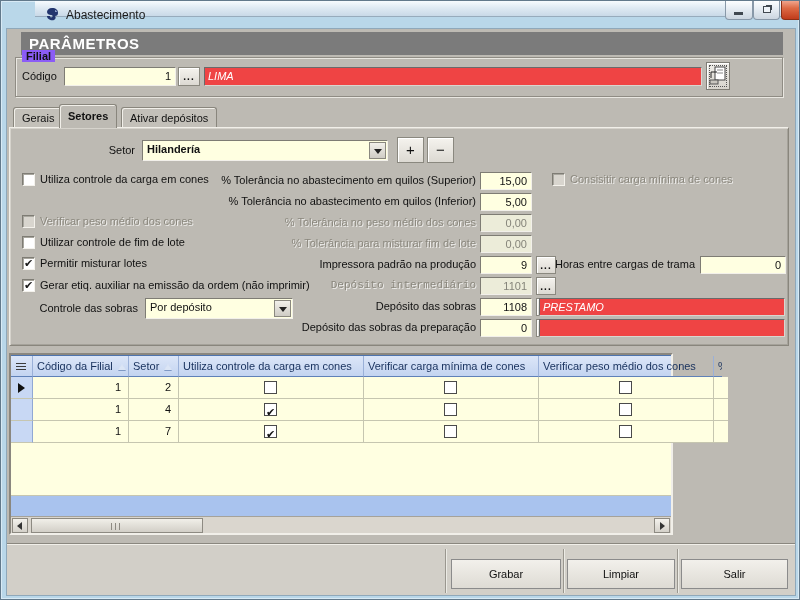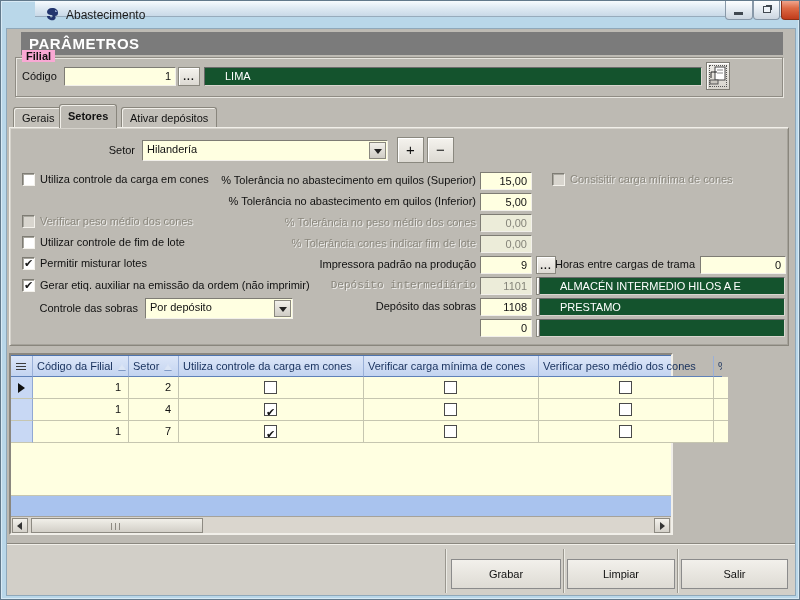--- a/index.html
+++ b/index.html
@@ -20,29 +20,29 @@
   .glyph-max{position:absolute;left:50%;top:5px;width:8px;height:7px;margin-left:-4px;border:1px solid #404850;background:#eef3f8;box-shadow:2px -2px 0 -1px #404850;}
   .glyph-close{position:absolute;width:100%;text-align:center;top:2px;color:#fff;font-size:11px;font-weight:bold;text-shadow:0 1px 1px #7c2410;}
   
   .client{position:absolute;left:6px;top:28px;width:788px;height:566px;background:#bdbab3;
           box-shadow:0 0 0 1px #8fa8ba;font-size:11px;color:#111;}
   .params-bar{position:absolute;left:14px;top:3px;width:762px;height:23px;background:#7b7b7b;
               color:#fff;font-weight:bold;font-size:15px;letter-spacing:.5px;line-height:23px;padding-left:8px;}
   
   .groupbox{position:absolute;border:1px solid #8f8c84;box-shadow:inset 1px 1px 0 #e9e7e1,1px 1px 0 #e9e7e1;}
   .filial-group{left:8px;top:28px;width:768px;height:40px;}
-  .group-legend{position:absolute;left:6px;top:-8px;background:#f9a8d4;padding:0 4px;font-weight:bold;}
+  .group-legend{position:absolute;left:6px;top:-8px;background:#8b5cf6;padding:0 4px;font-weight:bold;}
   .lbl{position:absolute;white-space:nowrap;}
   
   .field{position:absolute;background:#ffffe1;border:1px solid #7e7c74;border-bottom-color:#f2f0ea;border-right-color:#f2f0ea;
          padding:0 4px;line-height:17px;font-size:11px;}
   .field.num{text-align:right;}
   .field.disabled{background:#ececd9;color:#85847a;}
-  .grayfield{position:absolute;background:#14532d;color:#fff;border:1px solid #6a6a6a;border-bottom-color:#d9d6cf;border-right-color:#d9d6cf;
-             padding:0 20px;line-height:16px;white-space:nowrap;overflow:hidden;}
+  .grayfield{position:absolute;background:#ef4444;color:#fff;border:1px solid #6a6a6a;border-bottom-color:#d9d6cf;border-right-color:#d9d6cf;
+             padding:0 3px;line-height:16px;white-space:nowrap;overflow:hidden;font-style:italic;}
   .pushbtn{position:absolute;background:linear-gradient(#f5f3ee,#dcd9d2);border:1px solid #8a887f;
            box-shadow:inset 1px 1px 0 #ffffff;text-align:center;cursor:default;}
   .dots{font-weight:bold;letter-spacing:1px;font-size:10px;line-height:14px;display:block;margin-top:2px;}
   
   .combo{position:absolute;background:#ffffe1;border:1px solid #7e7c74;border-bottom-color:#f2f0ea;border-right-color:#f2f0ea;}
   .combo .val{position:absolute;left:4px;top:2px;white-space:nowrap;}
   .combo .arrow{position:absolute;right:1px;top:1px;bottom:1px;width:17px;background:linear-gradient(#f2f0ea,#cfccc5);
                 border:1px solid #8a887f;}
   .combo .arrow i{position:absolute;left:50%;top:50%;margin:-2px 0 0 -4px;border-left:4px solid transparent;
                   border-right:4px solid transparent;border-top:5px solid #222;}
@@ -160,21 +160,21 @@
       </div>
     </div>
 
     <div class="tab" style="left:6px;top:78px;z-index:0;"><span>Gerais</span></div>
     <div class="tab active" style="left:52px;top:75px;"><span style="line-height:23px;">Setores</span></div>
     <div class="tab" style="left:114px;top:78px;z-index:0;"><span>Ativar depósitos</span></div>
 
     <div class="tabpanel">
 
       <span class="rlabel" style="left:30px;top:16px;width:95px;">Setor</span>
-      <div class="combo" style="left:132px;top:12px;width:246px;height:21px;">
+      <div class="combo" style="left:132px;top:12px;width:246px;height:21px;font-weight:bold;">
         <span class="val">Hilandería</span>
         <span class="arrow">
             <i></i>
           </span>
       </div>
       <div class="pushbtn" style="left:387px;top:9px;width:27px;height:26px;font-size:15px;line-height:24px;"><span>+</span></div>
       <div class="pushbtn" style="left:417px;top:9px;width:27px;height:26px;font-size:15px;line-height:24px;"><span>−</span></div>
 
       <div class="cb" style="left:12px;top:45px;">
         <span class="box"></span>
@@ -207,43 +207,43 @@
 
       <span class="rlabel" style="left:150px;top:46px;width:316px;">% Tolerância no abastecimento em quilos (Superior)</span>
       <div class="field num" style="left:470px;top:44px;width:52px;height:18px;">15,00</div>
 
       <span class="rlabel" style="left:150px;top:67px;width:316px;">% Tolerância no abastecimento em quilos (Inferior)</span>
       <div class="field num" style="left:470px;top:65px;width:52px;height:18px;">5,00</div>
 
       <span class="rlabel disabled" style="left:150px;top:88px;width:316px;">% Tolerância no peso médio dos cones</span>
       <div class="field num disabled" style="left:470px;top:86px;width:52px;height:18px;">0,00</div>
 
-      <span class="rlabel disabled" style="left:150px;top:109px;width:316px;">% Tolerância cones indicar fim de lote</span>
+      <span class="rlabel disabled" style="left:150px;top:109px;width:316px;">% Tolerância para misturar fim de lote</span>
       <div class="field num disabled" style="left:470px;top:107px;width:52px;height:18px;">0,00</div>
 
       <span class="rlabel" style="left:150px;top:130px;width:316px;">Impressora padrão na produção</span>
       <div class="field num" style="left:470px;top:128px;width:52px;height:18px;">9</div>
       <div class="pushbtn" style="left:526px;top:128px;width:20px;height:18px;">
           <span class="dots">...</span>
         </div>
 
       <span class="rlabel disabled" style="left:150px;top:151px;width:316px;font-family:Liberation Mono, monospace;">Depósito intermediário</span>
       <div class="field num disabled" style="left:470px;top:149px;width:52px;height:18px;">1101</div>
       <div class="pushbtn" style="left:526px;top:149px;width:20px;height:18px;">
           <span class="dots">...</span>
         </div>
-      <div class="grayfield" style="left:529px;top:149px;width:246px;height:18px;">ALMACÉN INTERMEDIO HILOS A  E</div>
 
       <span class="rlabel" style="left:150px;top:172px;width:316px;">Depósito das sobras</span>
       <div class="field num" style="left:470px;top:170px;width:52px;height:18px;">1108</div>
       <div class="pushbtn" style="left:526px;top:170px;width:20px;height:18px;">
           <span class="dots">...</span>
         </div>
       <div class="grayfield" style="left:529px;top:170px;width:246px;height:18px;">PRESTAMO</div>
 
+      <span class="rlabel" style="left:150px;top:193px;width:316px;">Depósito das sobras da preparação</span>
       <div class="field num" style="left:470px;top:191px;width:52px;height:18px;">0</div>
       <div class="pushbtn" style="left:526px;top:191px;width:20px;height:18px;">
           <span class="dots">...</span>
         </div>
       <div class="grayfield" style="left:529px;top:191px;width:246px;height:18px;"></div>
 
       <div class="cb disabled" style="left:542px;top:45px;">
         <span class="box"></span>
           <span class="txt">Consisitir carga mínima de cones</span>
         </div>

